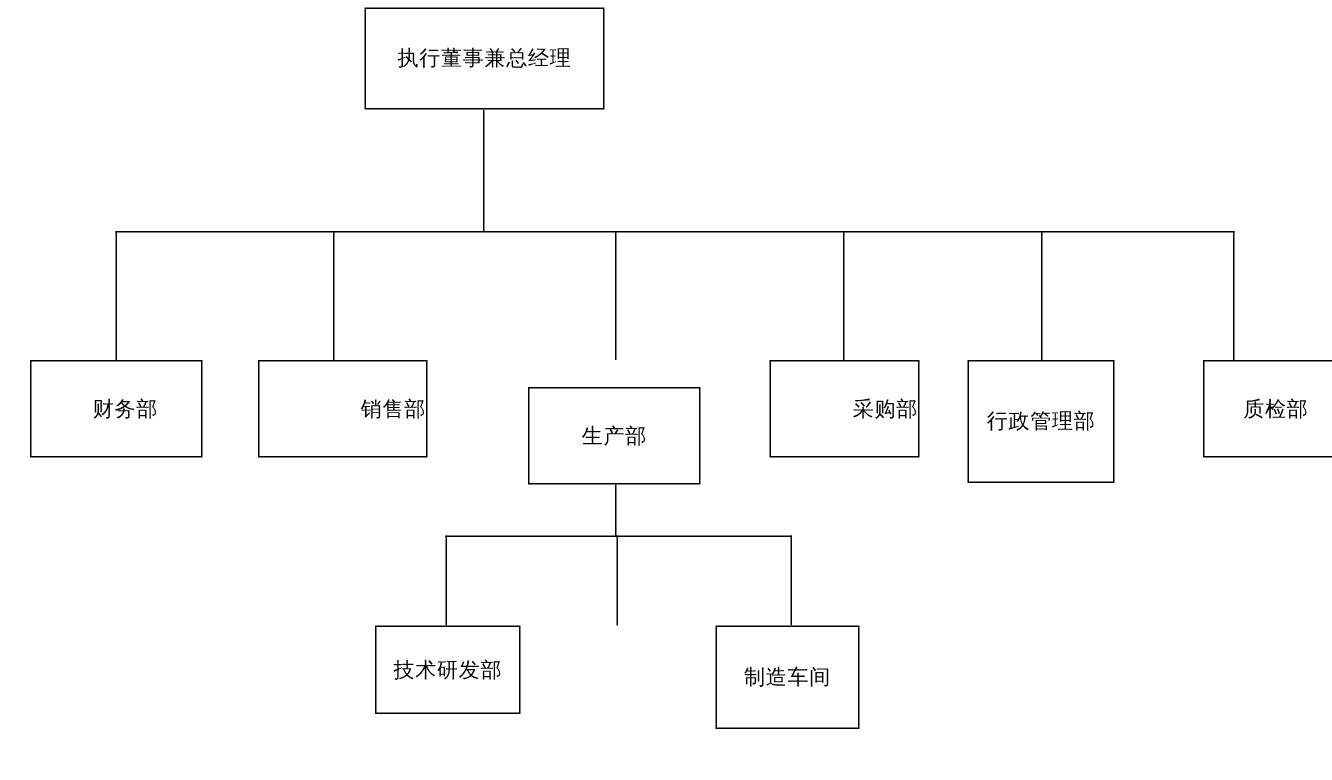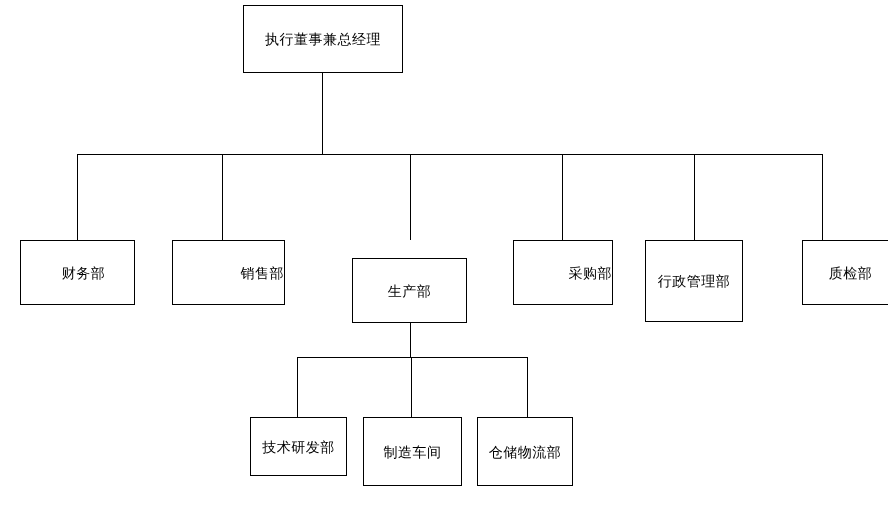--- a/index.html
+++ b/index.html
@@ -96,21 +96,18 @@
   <div class="conn conn-h" style="left:297px; top:357px; width:231px;"></div>
 
   <div class="conn conn-v" style="left:297px; top:357px; height:60px;"></div>
   <div class="conn conn-v" style="left:411px; top:357px; height:60px;"></div>
   <div class="conn conn-v" style="left:527px; top:357px; height:60px;"></div>
 
   <div class="node-box" style="left:250px; top:417px; width:97px; height:59px;">
     <span class="node-label">技术研发部</span>
   </div>
 
-  <div class="node-box" style="left:363px; top:417px; width:99px; height:69px;">
-    <span class="node-label">制造车间</span>
-  </div>
 
   <div class="node-box" style="left:477px; top:417px; width:96px; height:69px;">
-    <span class="node-label">仓储物流部</span>
+    <span class="node-label">制造车间</span>
   </div>
 
 </div>
 
 </body></html>

